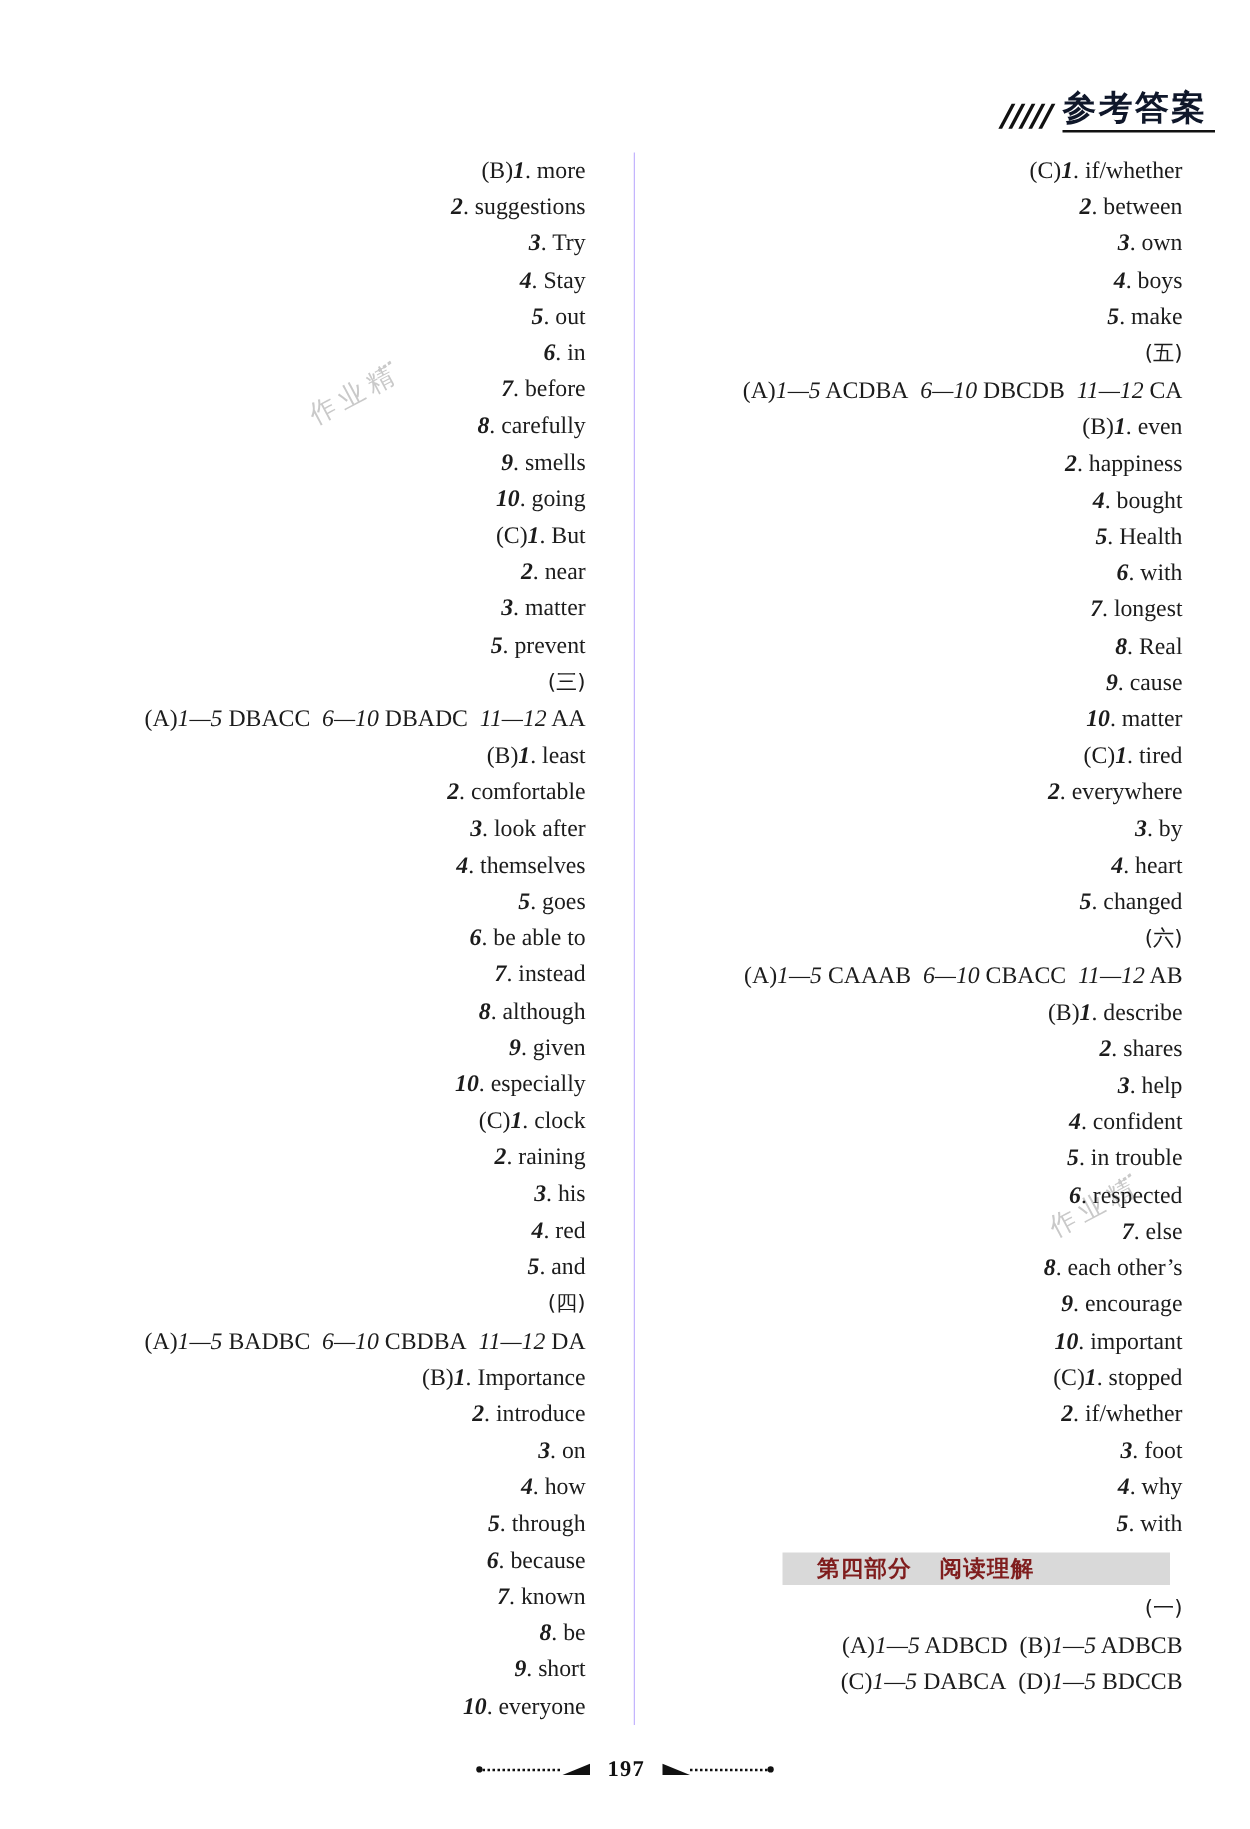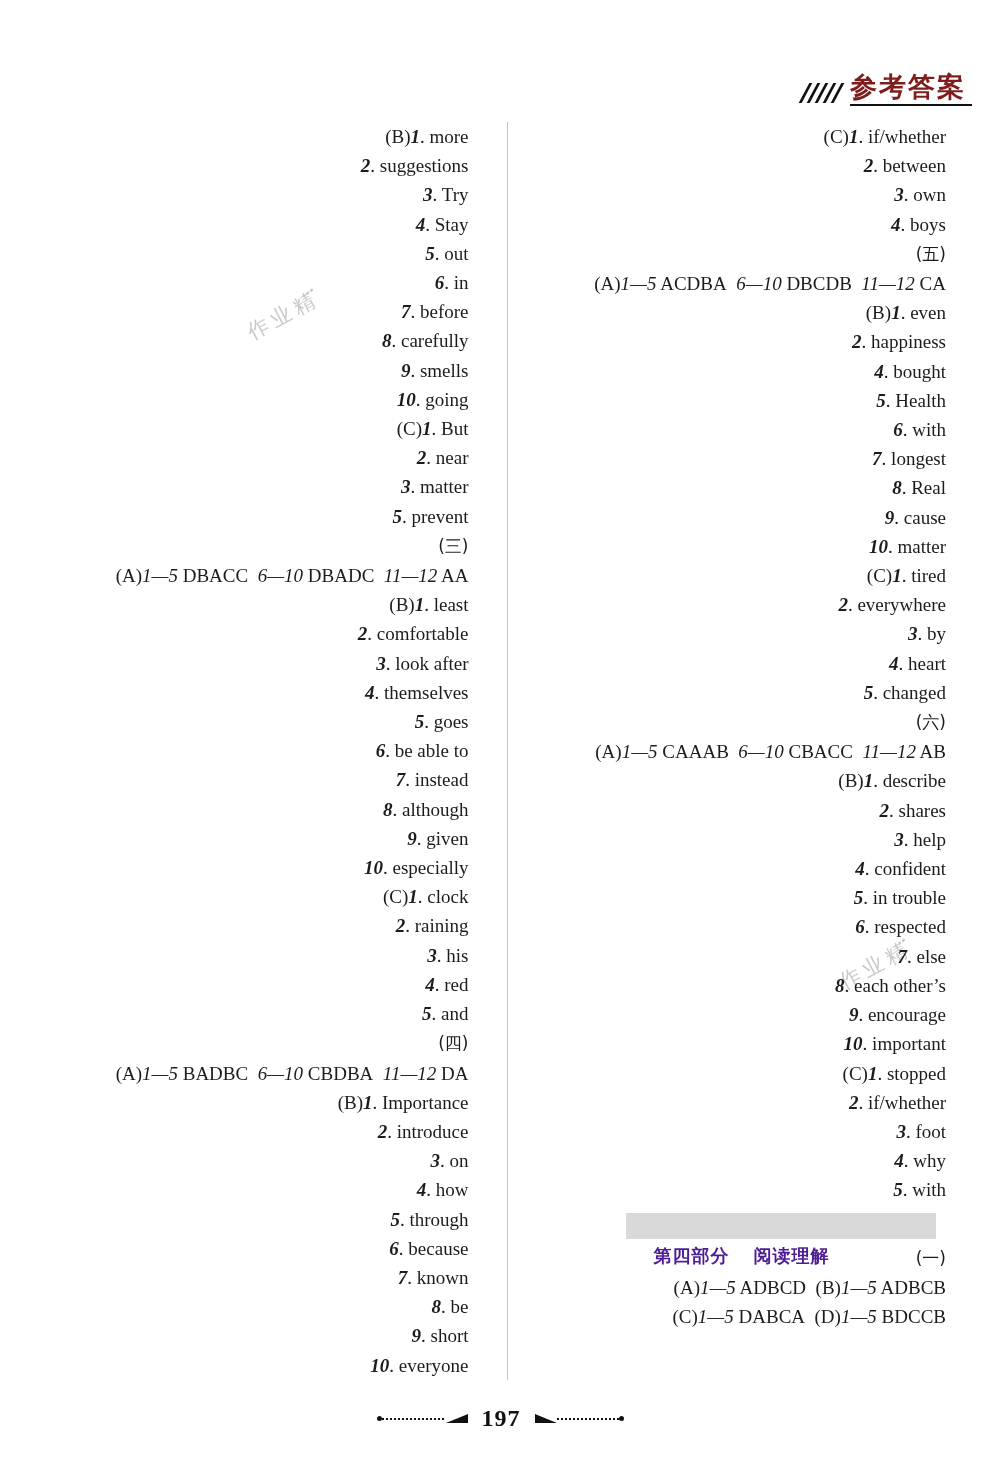--- a/index.html
+++ b/index.html
@@ -38,21 +38,21 @@
     background: #111;
     transform: skewX(-28deg);
     margin-right: 5px;
   }
   .header-title {
     font-family: "DejaVu Sans", "Liberation Sans", sans-serif;
     font-size: 27px;
     font-weight: bold;
     letter-spacing: 2px;
     line-height: 1;
-    color: #7f1d1d;
+    color: #0f172a;
     padding-bottom: 4px;
     border-bottom: 2px solid #111;
     padding-right: 6px;
   }
 
   
   .watermark {
     position: absolute;
     font-family: "DejaVu Sans", "Liberation Sans", sans-serif;
     font-size: 21px;
@@ -119,41 +119,40 @@
     left: 92px;
     top: 2px;
     width: 310px;
     height: 26px;
     background: #d9d9d9;
   }
   .part-banner .txt {
     position: absolute;
     left: 120px;
     top: 3px;
-    font-family: Liberation Sans, sans-serif;
+    font-family: Liberation Serif, serif;
     font-size: 18px;
     font-weight: bold;
-    color: #4c1d95;
+    color: #7f1d1d;
     letter-spacing: 1px;
     white-space: pre;
-    margin-top: 30px;
   }
 
   
   .footer {
     position: absolute;
     left: 0;
     top: 1405px;
     width: 1000px;
     display: flex;
     align-items: center;
     justify-content: center;
   }
   .footer .pagenum {
-    font-size: 24px;
+    font-size: 18px;
     font-weight: bold;
     font-family: "Liberation Serif", "DejaVu Serif", serif;
     color: #111;
     margin: 0 14px;
     letter-spacing: 1px;
   }
   .orn { display: flex; align-items: center; }
   .orn .dot {
     width: 5px; height: 5px; border-radius: 50%;
     background: #111;
@@ -232,20 +231,21 @@
       <div class="line"><span class="num">7</span><span>. known</span></div>
       <div class="line"><span class="num">8</span><span>. be</span></div>
       <div class="line"><span class="num">9</span><span>. short</span></div>
       <div class="line"><span class="num">10</span><span>. everyone</span></div>
     </div>
   <div class="col col-right" id="col-right">
       <div class="line"><span>(C)</span><span class="num">1</span><span>. if/whether</span></div>
       <div class="line"><span class="num">2</span><span>. between</span></div>
       <div class="line"><span class="num">3</span><span>. own</span></div>
       <div class="line"><span class="num">4</span><span>. boys</span></div>
+      <div class="line"><span class="num">5</span><span>. make</span></div>
       <div class="line"><span class="cn">(五)</span></div>
       <div class="line"><span>(A)</span><span class="rng">1—5</span> <span class="grp">ACDBA</span>&nbsp;&nbsp;<span class="rng">6—10</span> <span class="grp">DBCDB</span>&nbsp;&nbsp;<span class="rng">11—12</span> <span class="grp">CA</span></div>
       <div class="line"><span>(B)</span><span class="num">1</span><span>. even</span></div>
       <div class="line"><span class="num">2</span><span>. happiness</span></div>
       <div class="line"><span class="num">4</span><span>. bought</span></div>
       <div class="line"><span class="num">5</span><span>. Health</span></div>
       <div class="line"><span class="num">6</span><span>. with</span></div>
       <div class="line"><span class="num">7</span><span>. longest</span></div>
       <div class="line"><span class="num">8</span><span>. Real</span></div>
       <div class="line"><span class="num">9</span><span>. cause</span></div>

